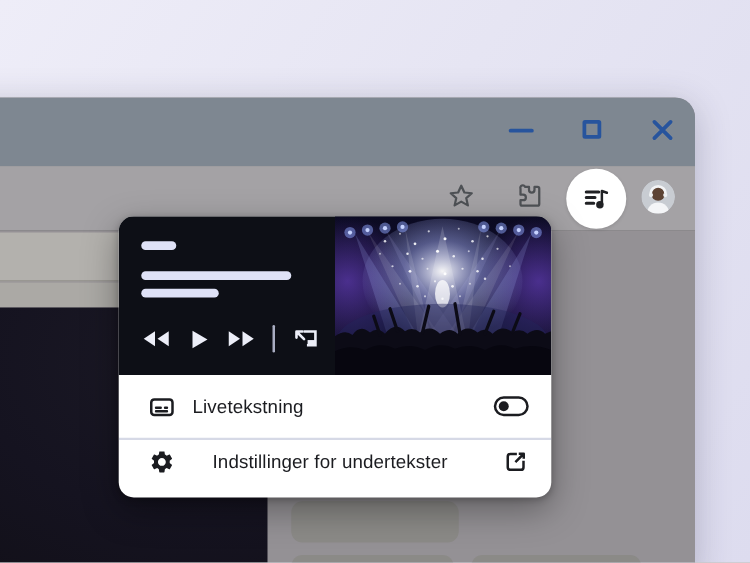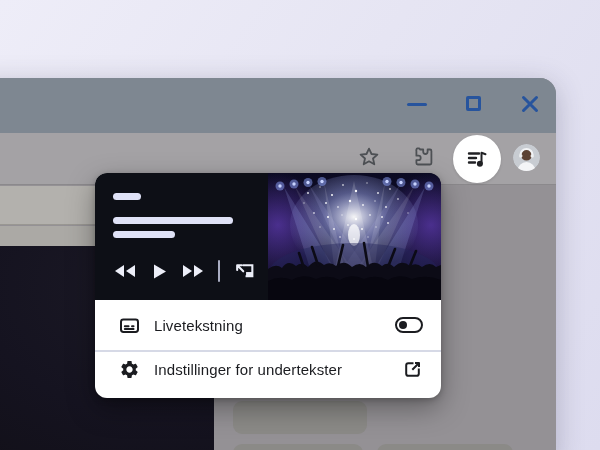--- a/index.html
+++ b/index.html
@@ -46,21 +46,21 @@
   .pill2 { top:44px; width:120px; }
   .pill3 { top:58px; width:62px; }
   .controls { position:absolute; left:18px; top:84px; height:28px; display:flex;
               align-items:center; gap:13px; }
   .ctl { display:flex; align-items:center; justify-content:center; cursor:pointer; }
   .csep { width:2px; height:22px; background:#a9adc2; border-radius:1px; }
   .artwork { position:absolute; right:0; top:0; width:173px; height:127px; }
 
   .prow { position:relative; height:50px; display:flex; align-items:center;
           padding:0 18px 0 24px; background:#ffffff; cursor:pointer; }
-  .prow.second { height:34px; }
+  .prow.second { height:34px;gap:16px; }
   .rowicon { width:21px; height:21px; flex:0 0 auto; }
   .rowlabel { margin-left:14px; font-size:15px; color:#1b1c20; letter-spacing:.1px; flex:1 1 auto; }
   .pdivider { height:2px; background:#d6d9e6; }
 
   .toggle { position:relative; width:28px; height:16px; border:2.5px solid #1b1c20;
             border-radius:9px; cursor:pointer; flex:0 0 auto; }
   .knob { position:absolute; left:2px; top:1.5px; width:8px; height:8px;
           background:#1b1c20; border-radius:50%; }
 </style>
 </head>

